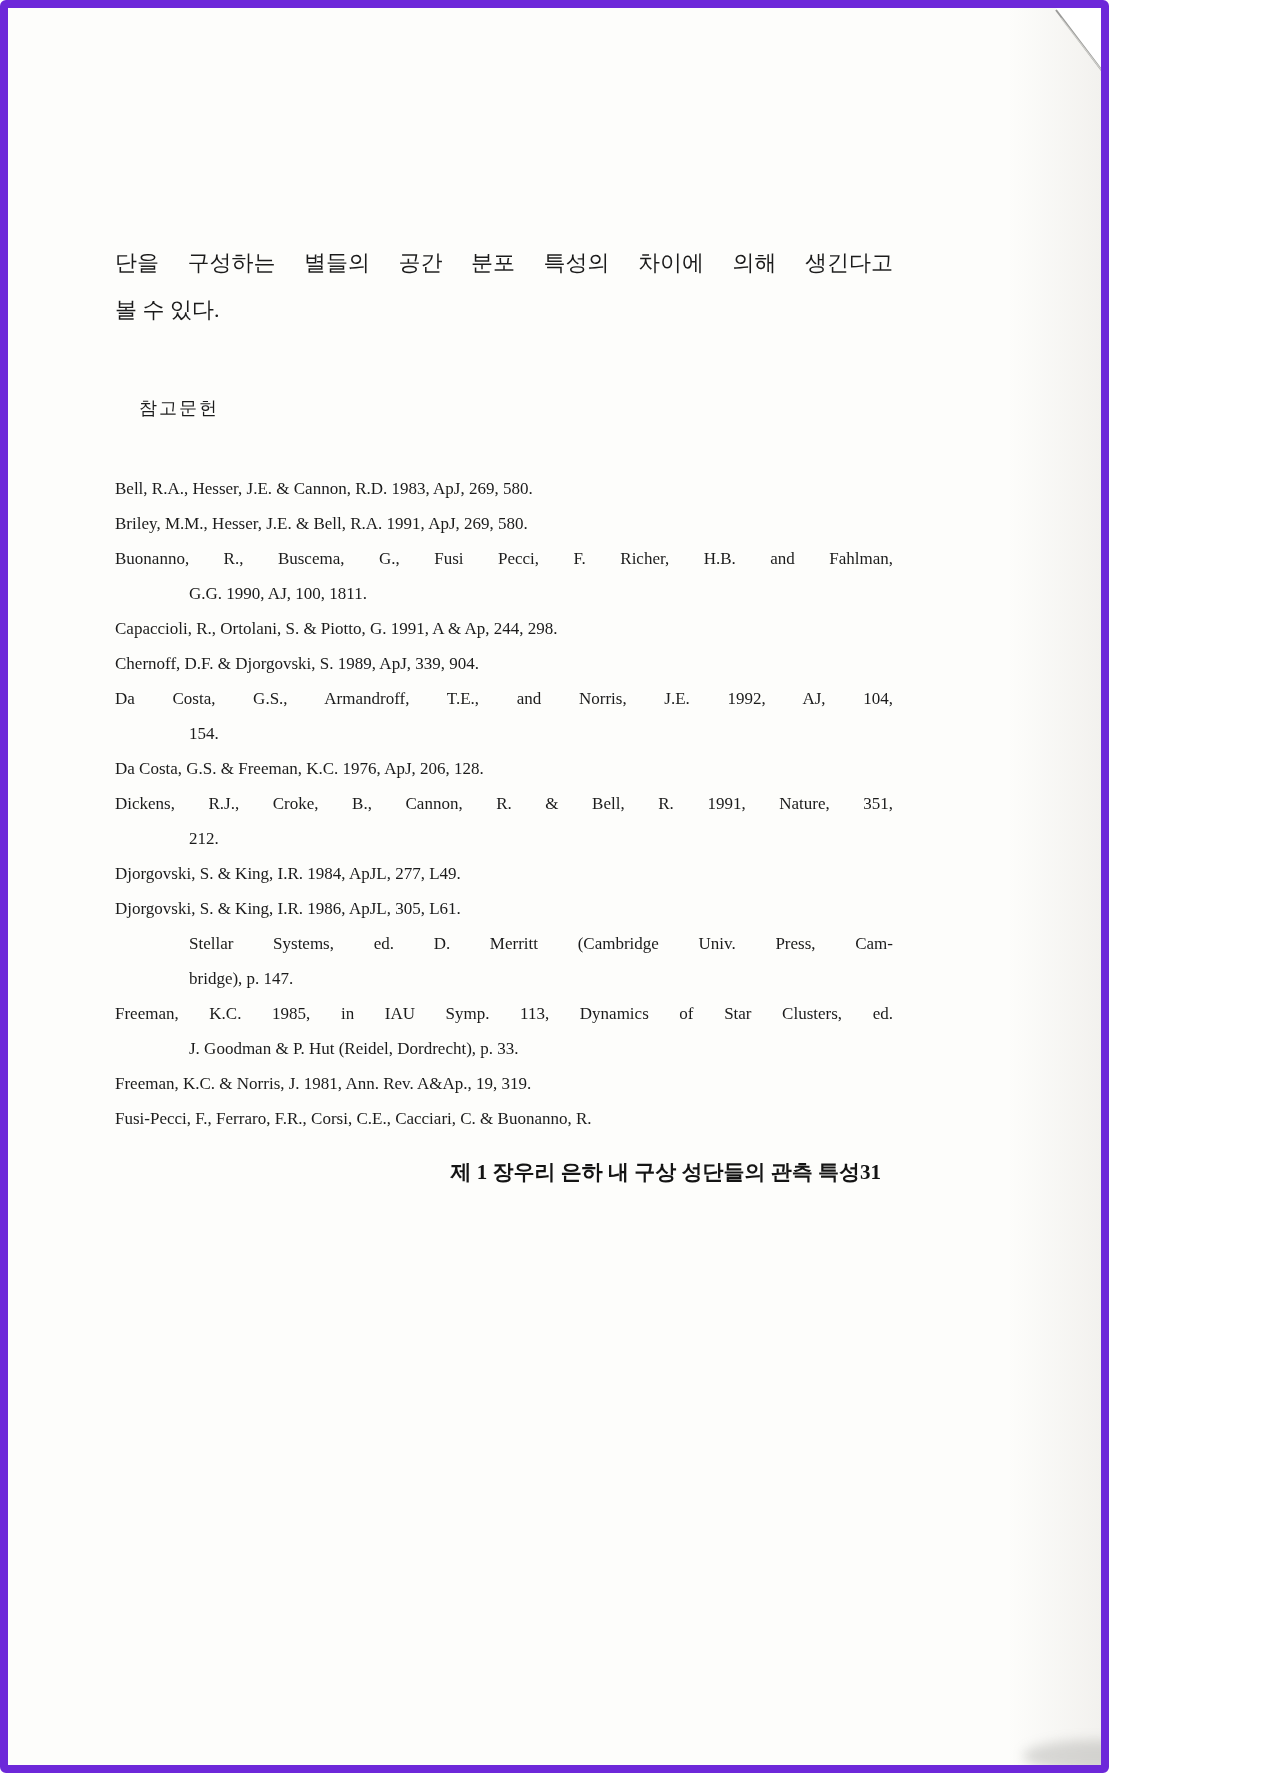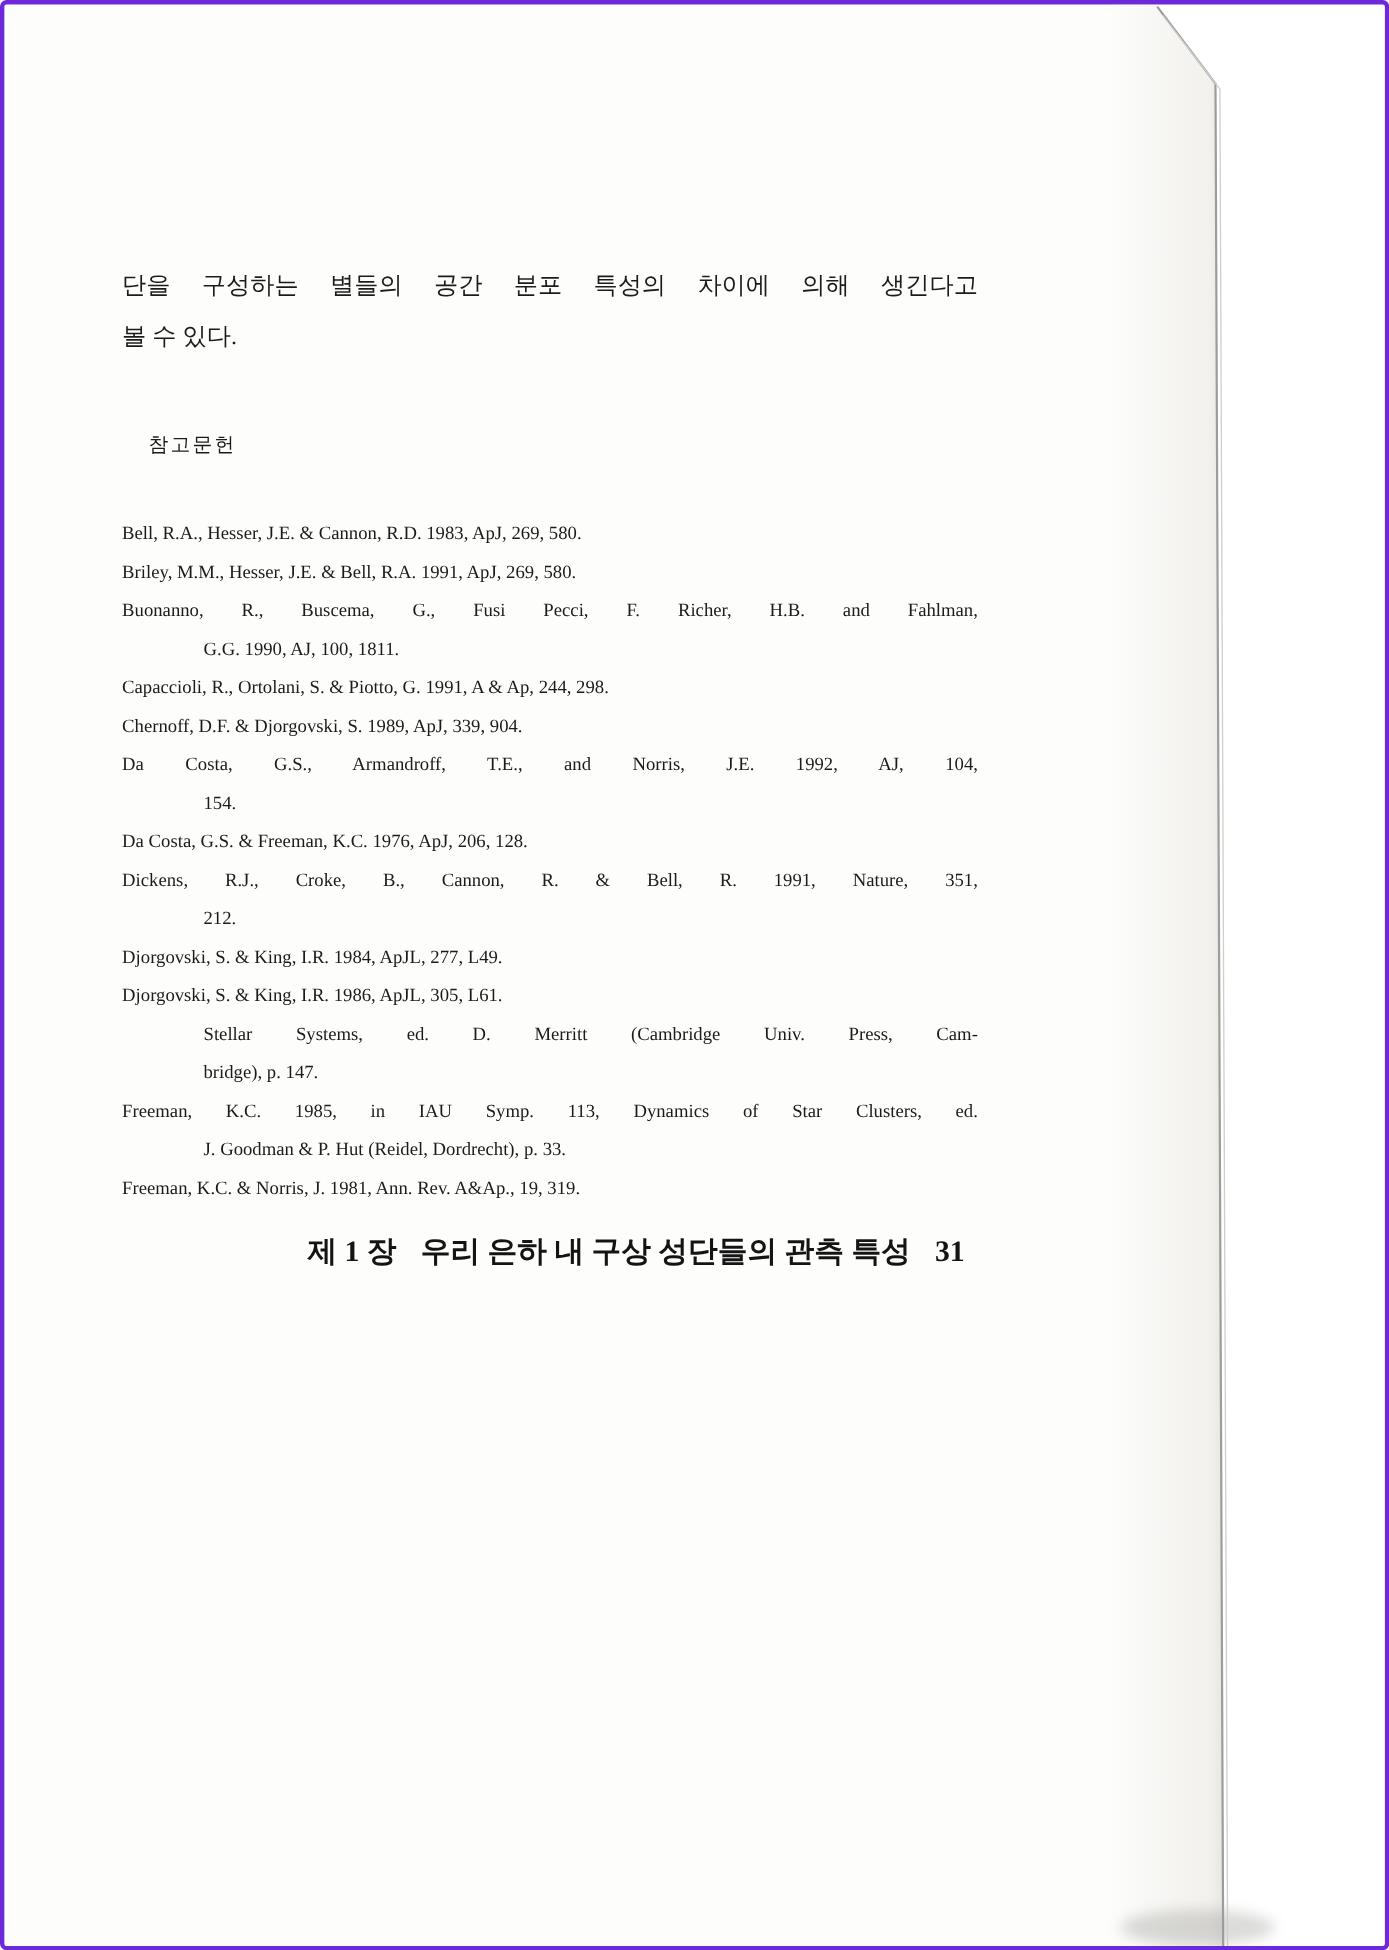--- a/index.html
+++ b/index.html
@@ -2,25 +2,25 @@
 <html><head>
 <meta charset="utf-8">
 <style>
   html, body {
     margin: 0;
     padding: 0;
     background: #ffffff;
   }
   .scan {
     position: relative;
-    width: 1263px;
+    width: 1109px;
     height: 1773px;
     box-sizing: border-box;
     background: #ffffff;
-    border: 4px solid #6d28d9;
+    border: 8px solid #6d28d9;
     border-radius: 6px;
     overflow: hidden;
   }
   .page {
     position: absolute;
     inset: 0;
     background: linear-gradient(to right, #fdfdfb 0px, #fdfdfb 1000px, #f2f1ee 1095px, #e9e8e4 1106px);
     clip-path: polygon(0px 0px, 1048px 0px, 1101px 72px, 1108px 1773px, 0px 1773px);
   }
   .edge-art {
@@ -61,24 +61,23 @@
     line-height: 35px;
   }
   .ref .line.cont {
     padding-left: 74px;
   }
   .footer {
     margin-top: 22px;
     display: flex;
     justify-content: flex-end;
     align-items: baseline;
-    gap: 22px;
     padding-right: 12px;
     font-weight: bold;
-    font-size: 27px;
+    font-size: 21px;
     color: #141414;
   }
 </style>
 </head>
 <body>
 
 <div class="scan">
 
   <div class="page">
     <div class="content">
@@ -128,20 +127,23 @@
             <div class="line cont fill">Stellar Systems, ed. D. Merritt (Cambridge Univ. Press, Cam-</div>
             <div class="line cont">bridge), p. 147.</div>
           </div>
           <div class="ref">
             <div class="line fill">Freeman, K.C. 1985, in IAU Symp. 113, Dynamics of Star Clusters, ed.</div>
             <div class="line cont">J. Goodman &amp; P. Hut (Reidel, Dordrecht), p. 33.</div>
           </div>
           <div class="ref">
             <div class="line">Freeman, K.C. &amp; Norris, J. 1981, Ann. Rev. A&amp;Ap., 19, 319.</div>
           </div>
+          <div class="ref">
+            <div class="line">Fusi-Pecci, F., Ferraro, F.R., Corsi, C.E., Cacciari, C. &amp; Buonanno, R.</div>
+          </div>
         </div>
 
       <div class="footer">
         <span>제 1 장</span>
         <span>우리 은하 내 구상 성단들의 관측 특성</span>
         <span>31</span>
       </div>
 
     </div>
   </div>

